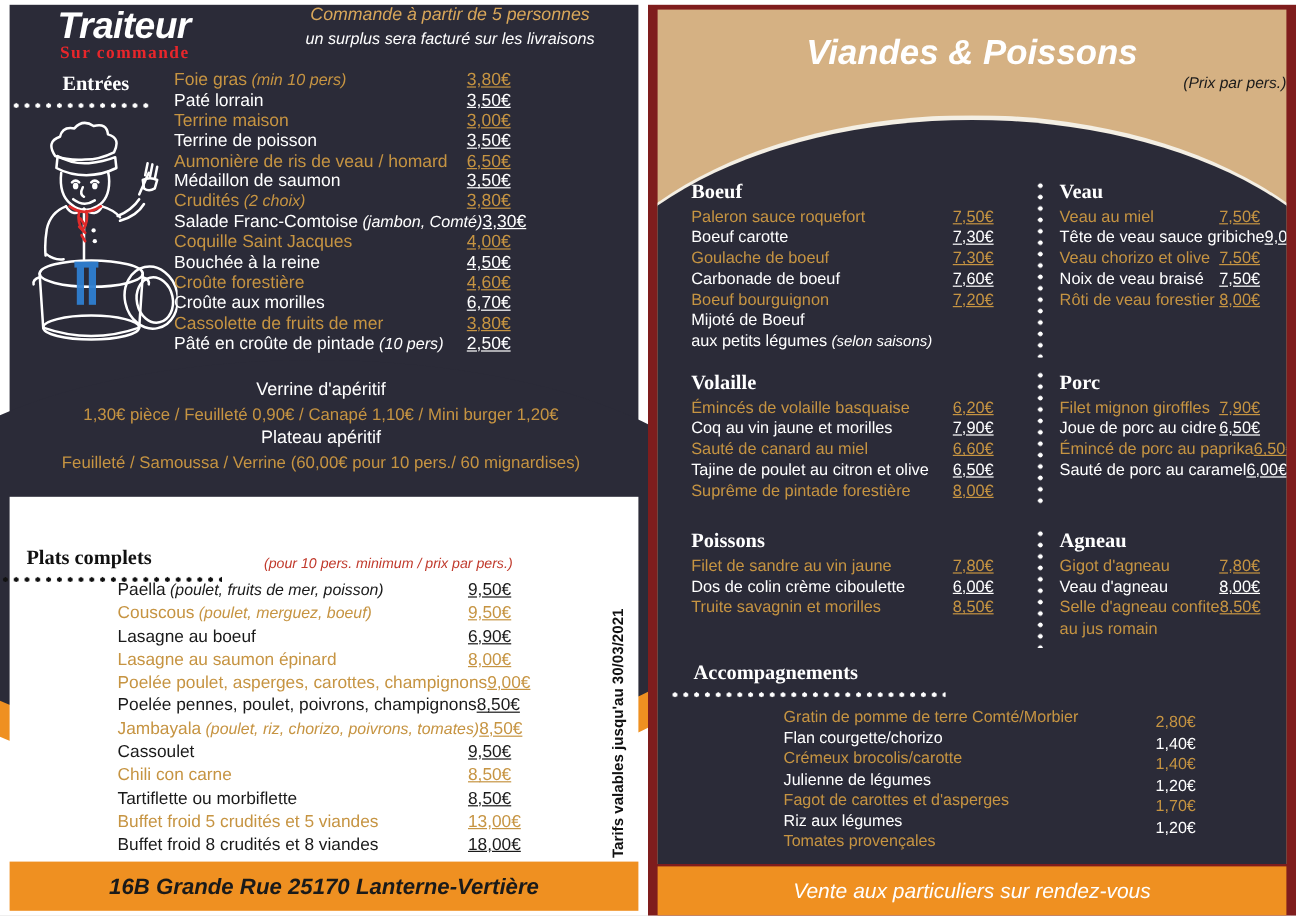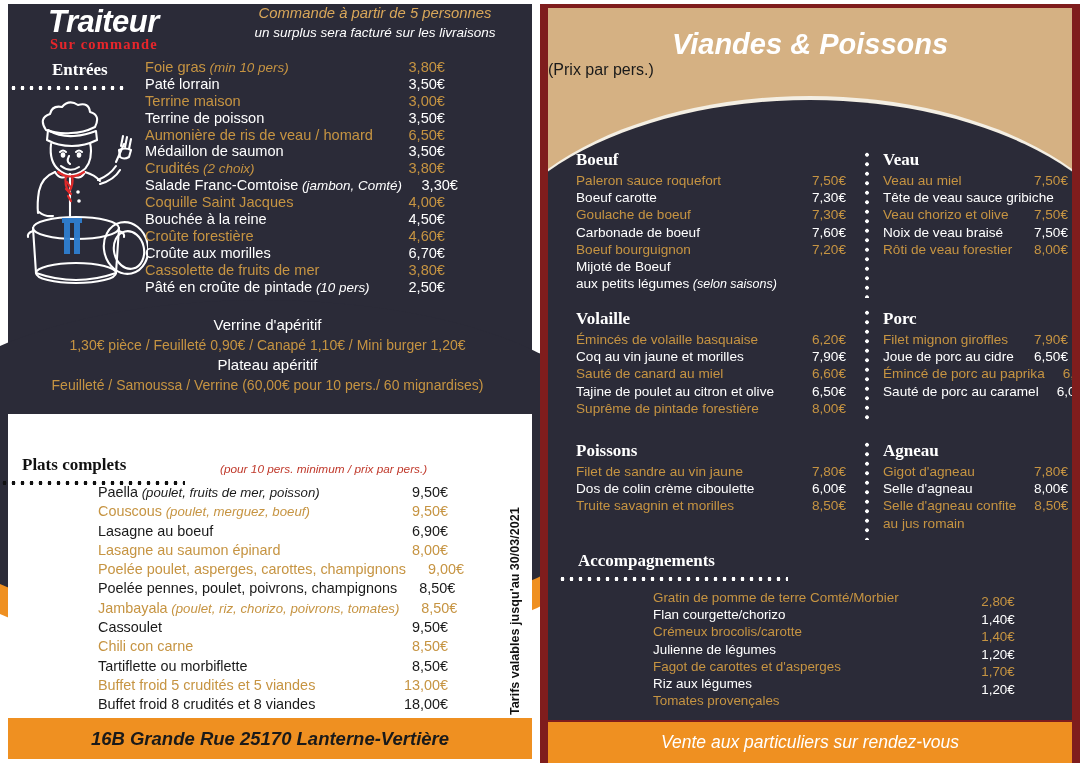--- a/index.html
+++ b/index.html
@@ -84,21 +84,21 @@
   .dots-row.dark { background-image: radial-gradient(circle, #111111 1.9px, transparent 2.1px); }
 
   #entrees-head { position: absolute; left: 52px; top: 60px; font-size: 17px; z-index: 6; }
   #entrees-dots { position: absolute; left: 0px; top: 85px; width: 125px; z-index: 6; }
 
   #chef { position: absolute; left: 8px; top: 100px; width: 140px; height: 195px; z-index: 6; }
 
   .menu-list { position: absolute; z-index: 6; }
   .mi { display: flex; align-items: baseline; line-height: 1.0; }
   .mi .nm { flex: 1 1 auto; white-space: nowrap; }
-  .mi .pr { flex: 0 0 auto; text-align: right; white-space: nowrap; }
+  .mi .pr { flex: 0 0 auto; white-space: nowrap; text-decoration: underline; }
   .mi .det { font-style: italic; font-size: 0.92em; }
   .gold { color: #c69442; }
   .wht  { color: #ffffff; }
   .blk  { color: #1a1a1a; }
 
   #entrees-list { left: 145px; top: 60px; width: 300px; font-size: 14.6px; }
   #entrees-list .mi { height: 16.9px; }
   #entrees-list .pr { width: 56px; }
 
   #verrine-block {
@@ -149,41 +149,41 @@
     border-top-left-radius: 50% 22%;
     border-top-right-radius: 50% 22%;
     border-top: 4px solid #f4efe4;
     z-index: 2;
   }
   #viandes-title {
     position: absolute; left: 0; top: 20px; width: 524px; text-align: center;
     color: #ffffff; font-size: 29px; font-weight: bold; font-style: italic; z-index: 3;
   }
   #viandes-sub {
-    position: absolute; left: 0; top: 53px; width: 524px; text-align: left;
-    color: #1a1a1a; font-size: 16px; z-index: 3;
+    position: absolute; left: 0; top: 53px; width: 524px; text-align: right;
+    color: #1a1a1a; font-size: 13px; font-style: italic; z-index: 3;
   }
 
   .rcol { position: absolute; z-index: 5; }
   .rsec-title { font-family: "Liberation Serif", serif; font-weight: bold; color: #ffffff; font-size: 17px; margin-bottom: 4px; }
   .rlist { font-size: 13.6px; }
   .rlist .mi { height: 17.2px; }
   .rlist .pr { width: 52px; }
 
   .vdots {
     position: absolute; z-index: 6;
     width: 5px;
     background-image: radial-gradient(circle, #ffffff 1.9px, transparent 2.1px);
     background-size: 6px 9.5px; background-repeat: repeat-y;
   }
 
   #acc-head { position: absolute; left: 30px; top: 543px; font-size: 17px; z-index: 6; }
   #acc-dots { position: absolute; left: 10px; top: 568px; width: 230px; z-index: 6; }
   #acc-names { position: absolute; left: 105px; top: 581px; width: 300px; z-index: 6; font-size: 13.4px; }
-  #acc-prices { position: absolute; left: 415px; top: 585px; width: 70px; z-index: 6; font-size: 13.4px; text-align: center; }
+  #acc-prices { position: absolute; left: 415px; top: 585px; width: 70px; z-index: 6; font-size: 13.4px; text-align: left; }
   #acc-names div { height: 17.2px; line-height: 17.2px; white-space: nowrap; }
   #acc-prices div { height: 17.6px; line-height: 17.6px; }
 
   #right-footer {
     position: absolute; left: 8px; top: 718px; width: 524px; height: 41px;
     background: #ef9021; z-index: 9;
     display: flex; align-items: center; justify-content: center;
   }
   #right-footer span { color: #ffffff; font-size: 17.5px; font-style: italic; }
 </style>
@@ -528,21 +528,21 @@
       </div>
 
       <div class="rcol" style="left:335px; top:433px; width:185px;">
         <div class="rsec-title">Agneau</div>
         <div class="rlist">
             <div class="mi gold">
               <span class="nm">Gigot d'agneau</span>
               <span class="pr">7,80€</span>
             </div>
             <div class="mi wht">
-              <span class="nm">Selle d'agneau</span>
+              <span class="nm">Veau d'agneau</span>
               <span class="pr">8,00€</span>
             </div>
             <div class="mi gold">
               <span class="nm">Selle d'agneau confite</span>
               <span class="pr">8,50€</span>
             </div>
             <div class="mi gold">
               <span class="nm">au jus romain</span>
               <span class="pr"></span>
             </div>

